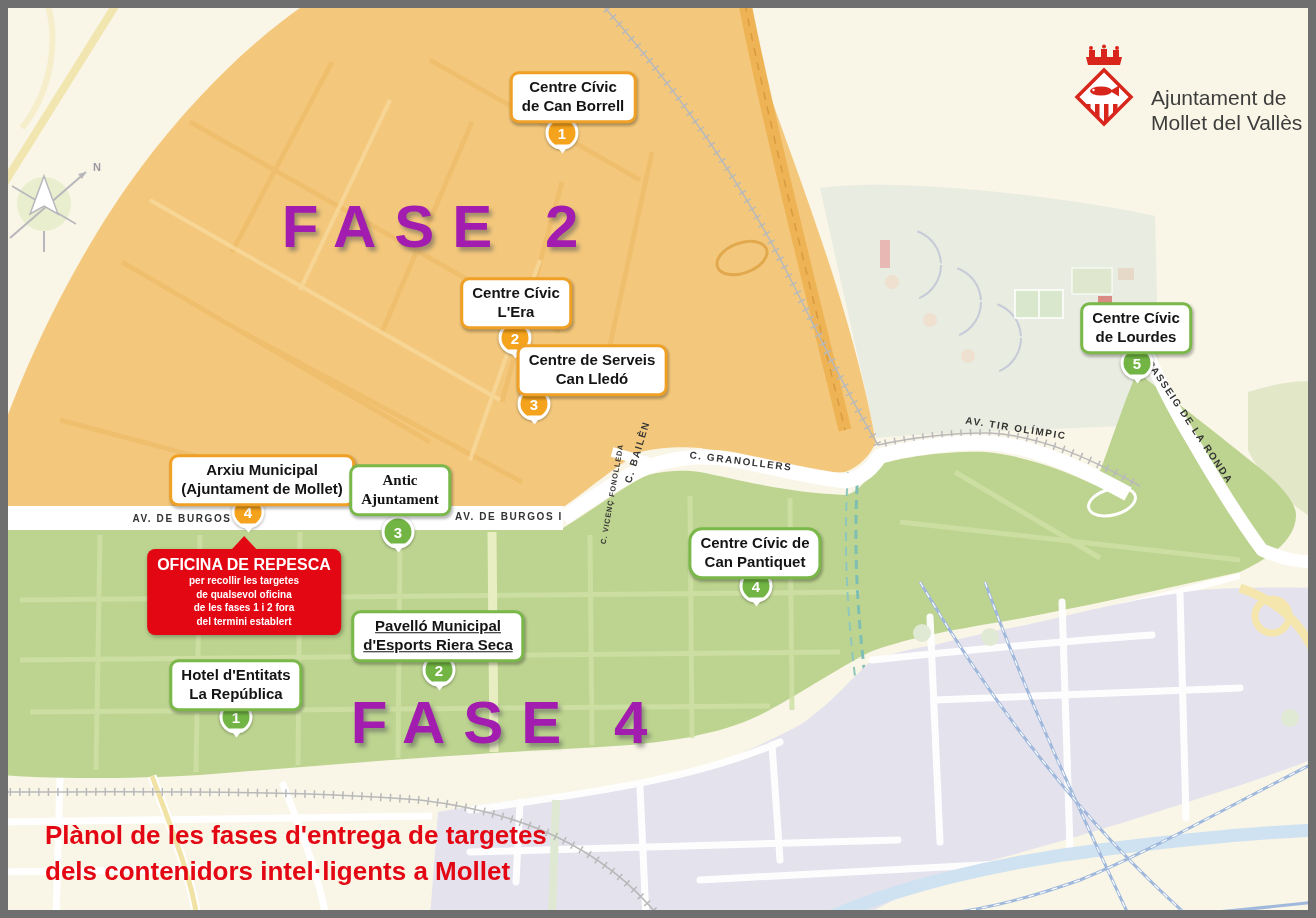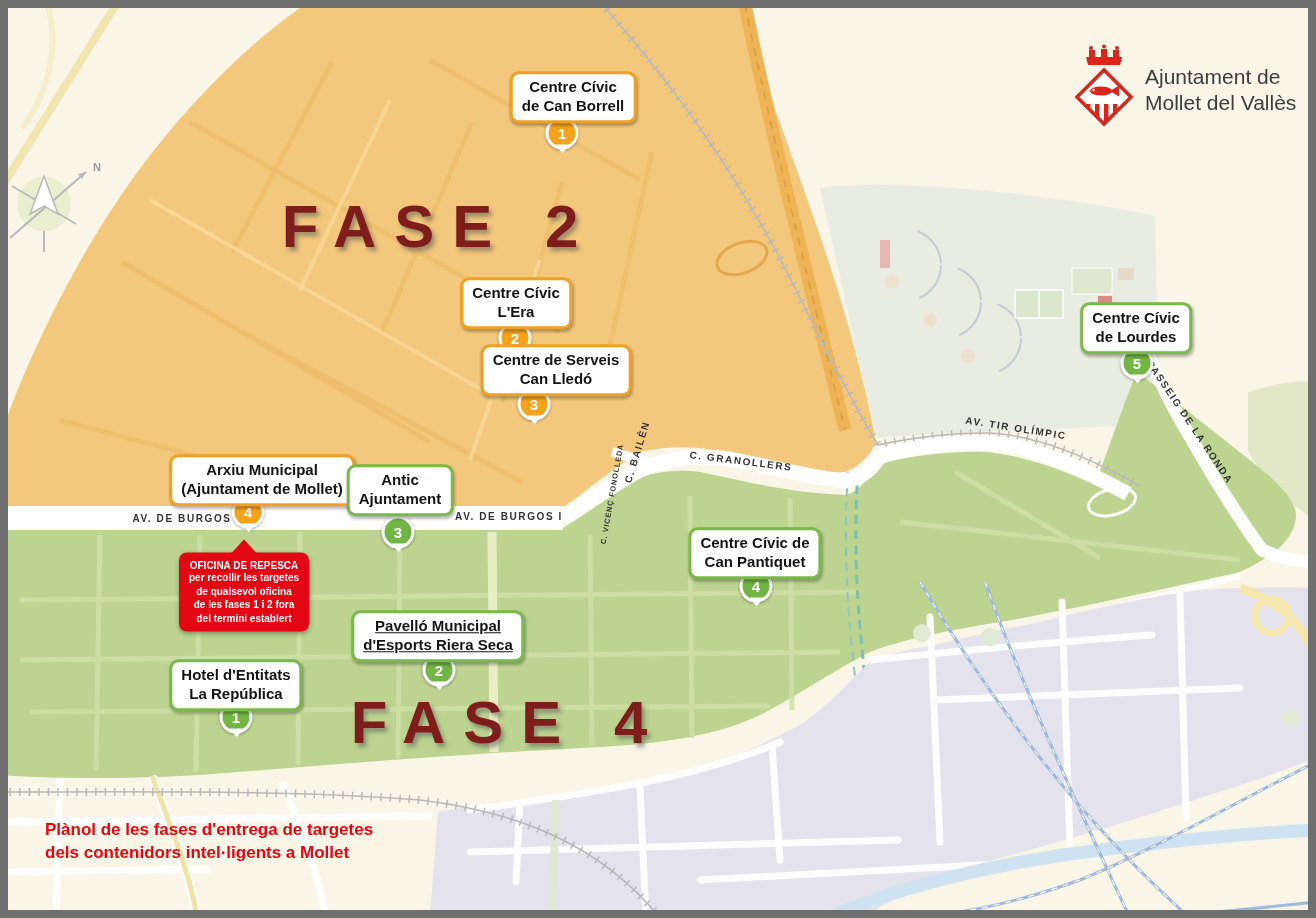--- a/index.html
+++ b/index.html
@@ -1,21 +1,21 @@
 <!DOCTYPE html>
 <html><head>
 <meta charset="utf-8">
 <style>
   html,body{margin:0;padding:0;}
   body{width:1316px;height:918px;font-family:"Liberation Sans",sans-serif;}
   .page{position:relative;width:1316px;height:918px;background:#f9f5e7;overflow:hidden;}
   .map-svg{position:absolute;left:0;top:0;z-index:1;}
   .frame{position:absolute;inset:0;border:8px solid #6f6f6f;z-index:40;pointer-events:none;}
 
-  .fase{position:absolute;transform:translate(-50%,-50%);color:#7f1d1d;font-weight:bold;
+  .fase{position:absolute;transform:translate(-50%,-50%);color:#a21caf;font-weight:bold;
         font-size:60px;letter-spacing:.30em;white-space:nowrap;z-index:4;
         text-shadow:3px 4px 4px rgba(90,90,90,.55);}
 
   .loc{position:absolute;transform:translate(-50%,-50%);background:#fff;border:3px solid #999;
        border-radius:9px;padding:4px 9px;text-align:center;font-weight:bold;font-size:15px;
        line-height:1.25;color:#141414;box-shadow:1px 2px 3px rgba(0,0,0,.28);
        white-space:pre-line;z-index:6;}
   .loc.f2{border-color:#f0a125;}
   .loc.f1{border-color:#7ab84a;}
 
@@ -25,31 +25,31 @@
   .pin::after{content:"";position:absolute;top:25px;left:50%;transform:translateX(-50%);
        border:7px solid transparent;border-top:9px solid #fff;}
   .pin.orange{background:#f5a31c;}
   .pin.green{background:#72b544;}
 
   .repesca{position:absolute;left:244px;top:592px;transform:translate(-50%,-50%);background:#e30613;
        color:#fff;border-radius:8px;padding:7px 10px;text-align:center;z-index:7;
        box-shadow:1px 2px 4px rgba(0,0,0,.3);}
   .repesca::before{content:"";position:absolute;top:-13px;left:50%;transform:translateX(-50%);
        border:13px solid transparent;border-bottom:14px solid #e30613;border-top:0;}
-  .repesca-title{font-weight:bold;font-size:10px;white-space:nowrap;}
+  .repesca-title{font-weight:bold;font-size:16px;white-space:nowrap;}
   .repesca-lines{font-weight:bold;font-size:10px;line-height:1.35;white-space:pre-line;}
 
   .street{position:absolute;color:#333;font-weight:bold;font-size:10px;letter-spacing:1.6px;
        white-space:nowrap;z-index:3;}
   .street.small{font-size:7.5px;letter-spacing:.8px;}
 
-  .map-title{position:absolute;left:45px;top:818px;color:#e30613;font-weight:bold;font-size:17px;
+  .map-title{position:absolute;left:45px;top:818px;color:#e30613;font-weight:bold;font-size:26px;
        line-height:1.38;z-index:8;}
 
-  .brand{position:absolute;left:1074px;top:44px;display:flex;gap:11px;align-items:center;z-index:8;}
+  .brand{position:absolute;left:1074px;top:44px;display:flex;gap:17px;align-items:flex-end;z-index:8;}
   .brand-text{font-size:21px;color:#3d3d3c;line-height:1.22;}
 
   .credit{position:absolute;left:1150px;top:843px;width:160px;text-align:center;z-index:8;}
   .credit-brand{font-style:italic;font-weight:bold;font-size:21px;color:#4c4c58;letter-spacing:-1px;}
   .credit-arrow{color:#cf1020;font-size:13px;font-style:normal;}
   .credit-line{font-size:7.5px;color:#4c4c58;margin-top:0px;}
 
   .compass-n{position:absolute;left:93px;top:161px;font-size:11px;color:#9a9aa0;font-weight:bold;z-index:3;}
 </style>
 </head>
@@ -227,32 +227,32 @@
   <div class="street" style="left:637px;top:452px;transform:translate(-50%,-50%) rotate(-73deg);">C. BAILÈN</div>
   <div class="street small" style="left:612px;top:494px;transform:translate(-50%,-50%) rotate(-80deg);">C. VICENÇ FONOLLEDA</div>
   <div class="street" style="left:741px;top:461px;transform:translate(-50%,-50%) rotate(7deg);">C. GRANOLLERS</div>
   <div class="street" style="left:1016px;top:428px;transform:translate(-50%,-50%) rotate(9deg);">AV. TIR OLÍMPIC</div>
   <div class="street" style="left:1190px;top:422px;transform:translate(-50%,-50%) rotate(56deg);">PASSEIG DE LA RONDA</div>
 
   <div class="loc f2" style="left:573px;top:97px;">Centre Cívic
 de Can Borrell</div>
   <div class="loc f2" style="left:516px;top:303px;">Centre Cívic
 L'Era</div>
-  <div class="loc f2" style="left:556px;top:370px;">Centre de Serveis
+  <div class="loc f2" style="left:592px;top:370px;">Centre de Serveis
 Can Lledó</div>
   <div class="loc f2" style="left:245px;top:480px;margin-left:17px;">Arxiu Municipal
 (Ajuntament de Mollet)</div>
 
   <div class="loc f1" style="left:236px;top:685px;">Hotel d'Entitats
 La República</div>
   <div class="loc f1" style="left:438px;top:636px;text-decoration:underline;">Pavelló Municipal
 d'Esports Riera Seca</div>
-  <div class="loc f1" style="left:400px;top:490px;">Antic
+  <div class="loc f1" style="left:400px;top:490px;font-family:Liberation Serif, serif;">Antic
 Ajuntament</div>
-  <div class="loc f1" style="left:755px;top:553px;">Centre Cívic de
+  <div class="loc f1" style="left:755px;top:553px;border-radius:14px;">Centre Cívic de
 Can Pantiquet</div>
   <div class="loc f1" style="left:1136px;top:328px;">Centre Cívic
 de Lourdes</div>
 
   <div class="pin orange" style="left:562px;top:133px;">
     <span>1</span>
     </div>
   <div class="pin orange" style="left:515px;top:338px;">
     <span>2</span>
     </div>

